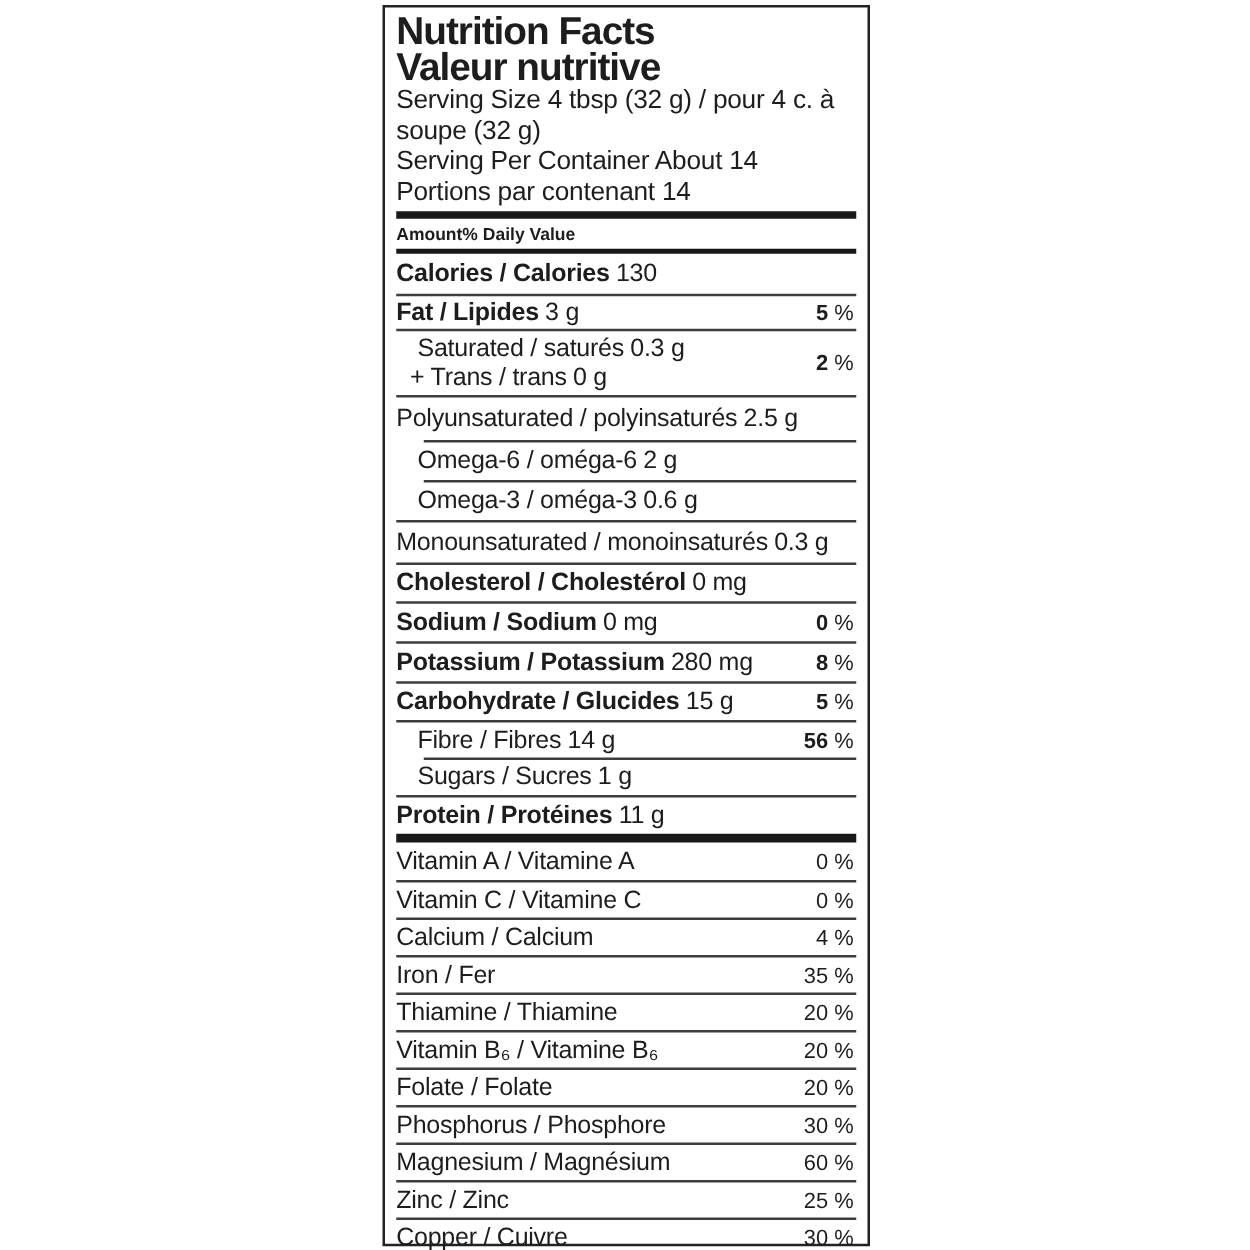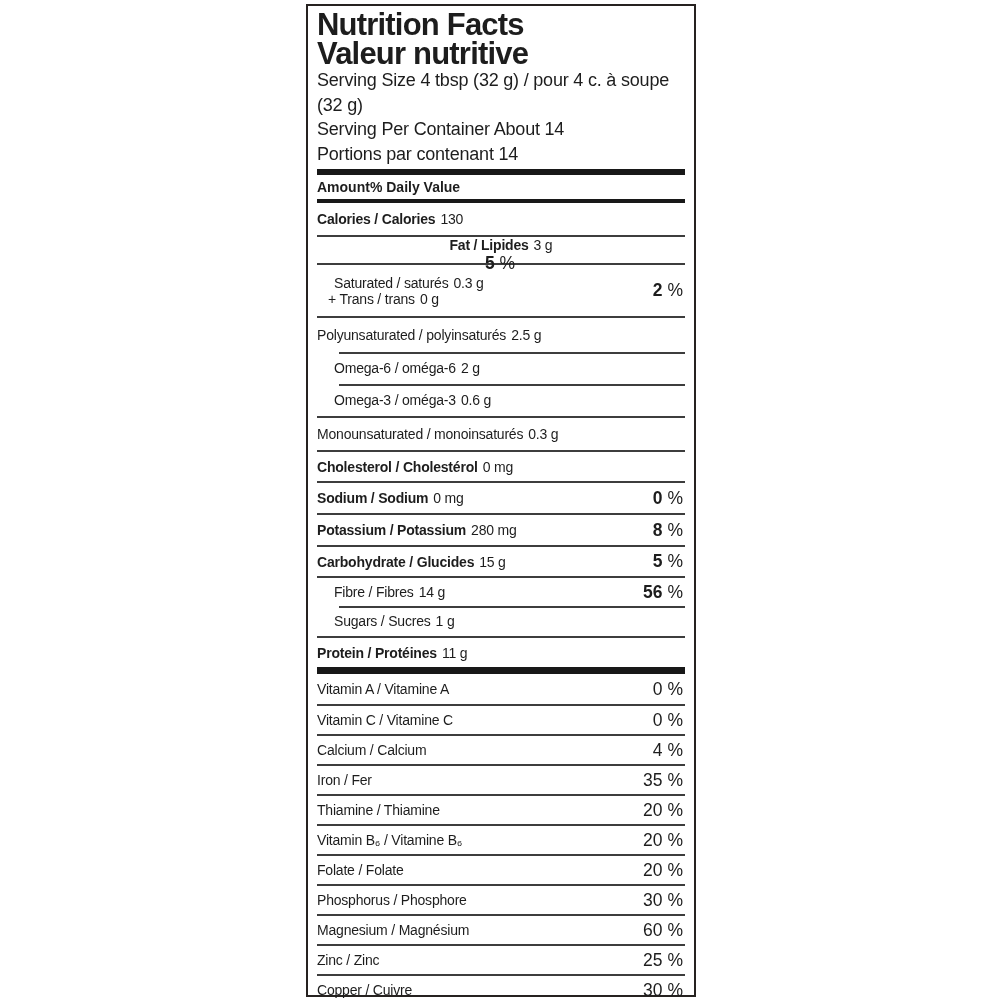--- a/index.html
+++ b/index.html
@@ -6,47 +6,47 @@
   html,body { width:1000px; height:1000px; background:#ffffff;
     font-family:"Liberation Sans","DejaVu Sans",sans-serif; color:#1d1d1d; }
   .page { position:relative; width:1000px; height:1000px; background:#fff; overflow:hidden; }
 
   .nft {
     position:absolute; left:306px; top:4px; width:390px; height:993px;
     background:#fff; border:2px solid #262220; padding:4px 9px 0 9px;
   }
 
   .title { font-weight:bold; font-size:31px; line-height:29px; letter-spacing:-0.8px; }
-  .serving { font-size:18px; line-height:24.6px; letter-spacing:-0.2px; }
+  .serving { font-size:21px; line-height:24.6px; letter-spacing:-0.2px; }
 
   .bar { background:#181818; width:100%; }
   .bar.thick { height:6px; margin-top:3px; }
   .bar.thick2 { height:7px; }
   .bar.med { height:4px; }
 
   .colhead { padding:4px 0 3px 0; }
   .colhead .cline { display:flex; justify-content:flex-start; font-weight:bold;
     font-size:14px; line-height:17px; }
 
   .row { display:flex; align-items:center; justify-content:space-between; }
   .row.div-full { border-top:2px solid #3d3d3d; }
   .row.div-indent { position:relative; }
   .row.div-indent::before { content:""; position:absolute; top:0; left:22px; right:0;
     height:2px; background:#3d3d3d; }
 
-  .row .txt { font-size:14px; letter-spacing:-0.2px; }
+  .row .txt { font-size:20px; letter-spacing:-0.2px; }
   .row .txt .lbl.b { font-weight:bold; }
   .row .txt.ind { padding-left:17px; }
   .row .amt { margin-left:5px; }
   .row .dv { font-size:17.5px; white-space:nowrap; padding-right:2px; }
   .row .dv .num.b { font-weight:bold; }
 
   .cal-row { height:32px; }
   
-  #nutrient-rows .row:nth-child(1){height:28px;flex-direction:column;}
+  #nutrient-rows .row:nth-child(1){height:28px;}
   #nutrient-rows .row:nth-child(2){height:53px;}
   #nutrient-rows .row:nth-child(3){height:36px;}
   #nutrient-rows .row:nth-child(4){height:32px;}
   #nutrient-rows .row:nth-child(5){height:32px;}
   #nutrient-rows .row:nth-child(6){height:34px;}
   #nutrient-rows .row:nth-child(7){height:31px;}
   #nutrient-rows .row:nth-child(8){height:32px;}
   #nutrient-rows .row:nth-child(9){height:32px;}
   #nutrient-rows .row:nth-child(10){height:31px;}
   #nutrient-rows .row:nth-child(11){height:30px;}

